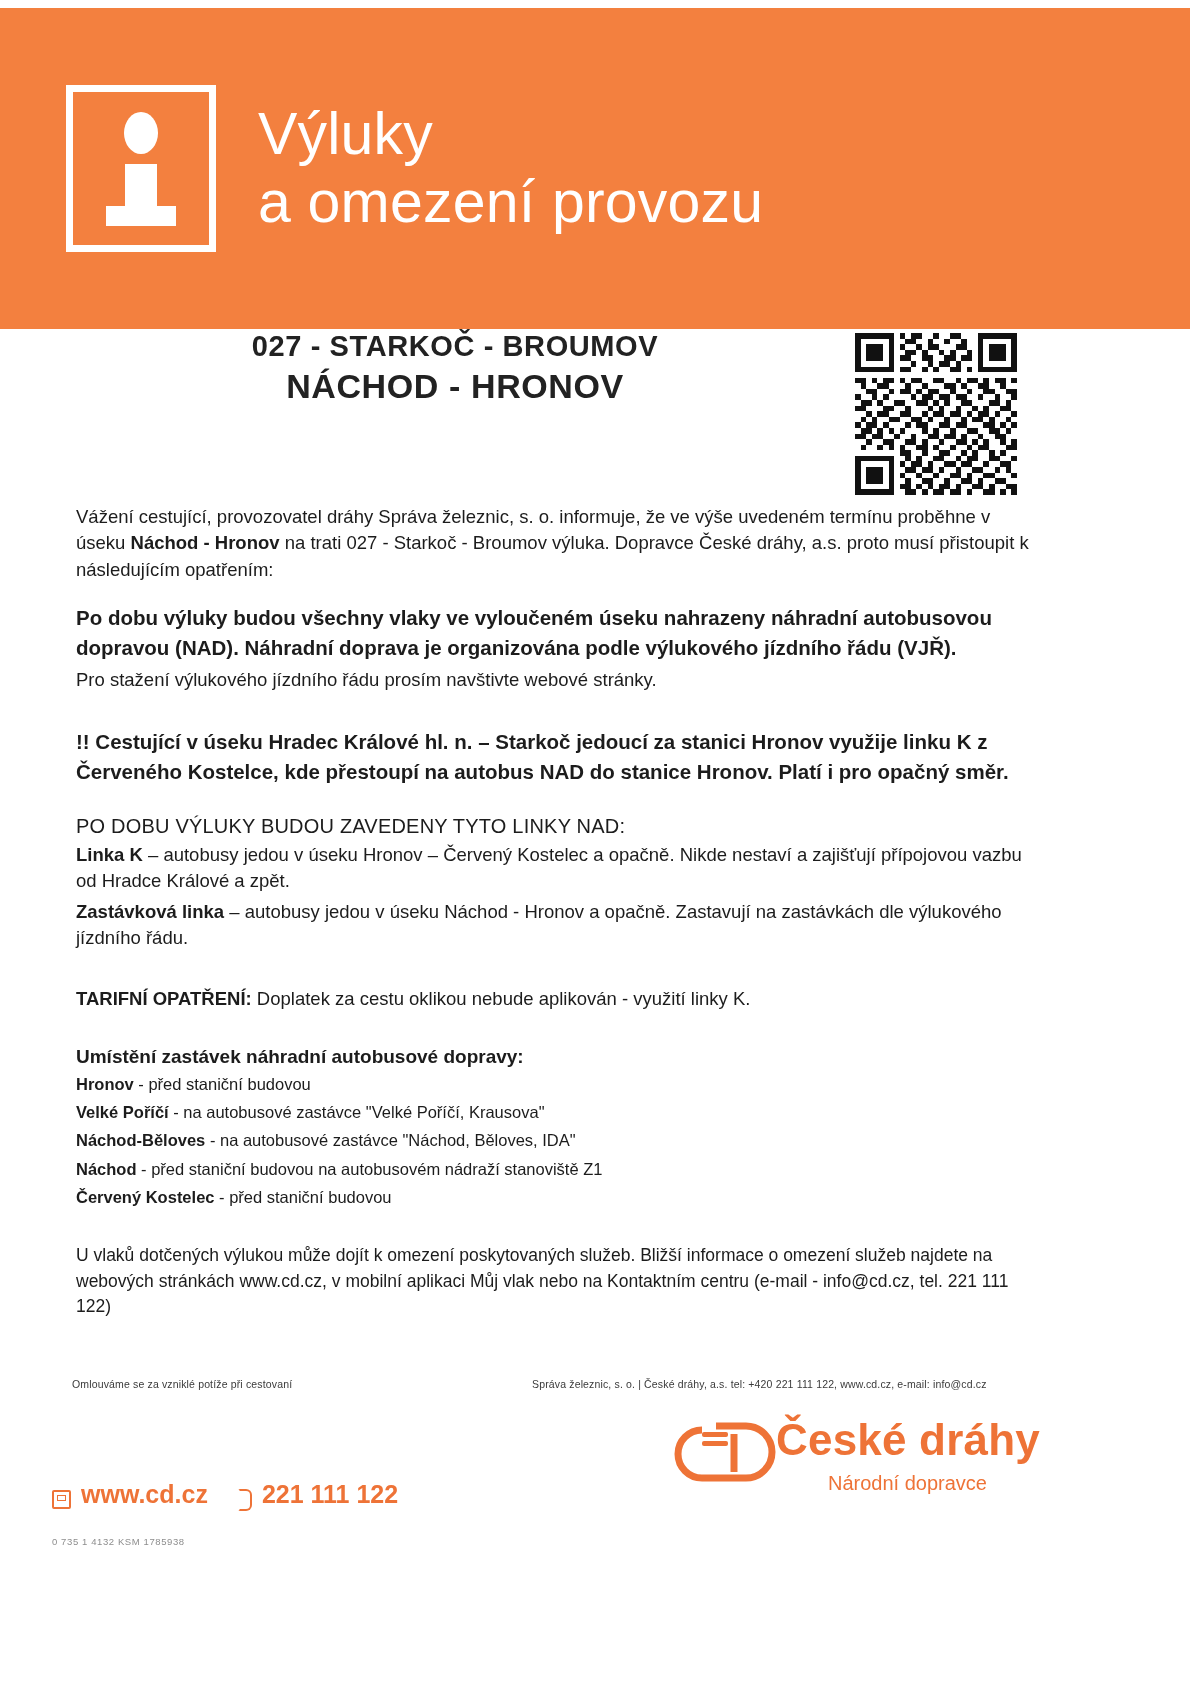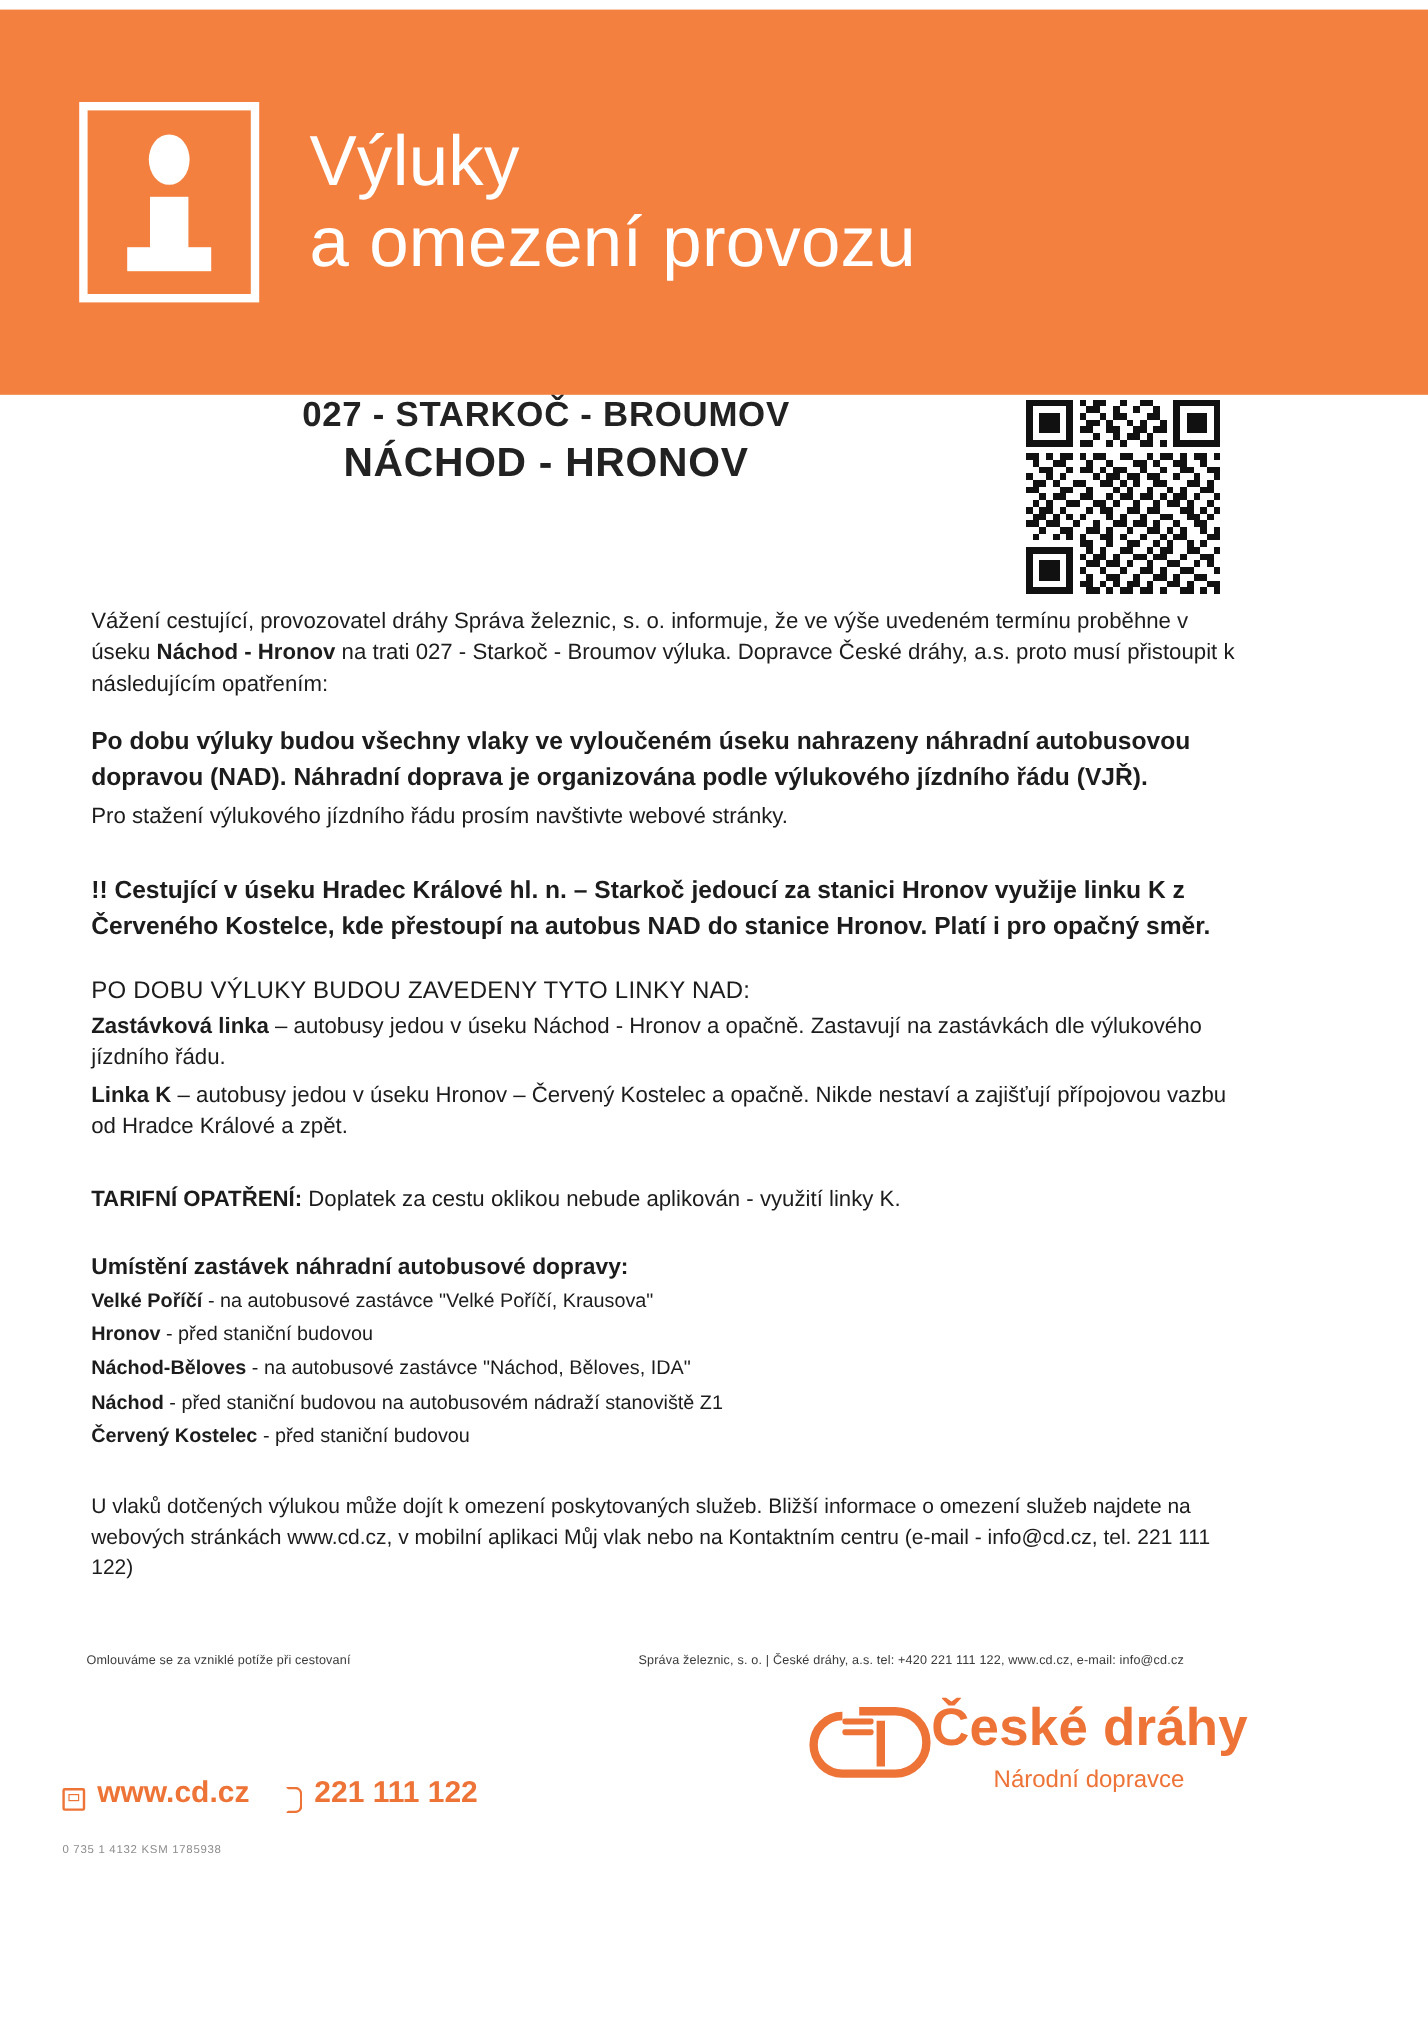--- a/index.html
+++ b/index.html
@@ -516,34 +516,34 @@
   <p class="note-line">Pro stažení výlukového jízdního řádu prosím navštivte webové stránky.</p>
 
   <div class="gap-lg"></div>
 
   <p class="bold-block">!! Cestující v úseku Hradec Králové hl. n. – Starkoč jedoucí za stanici Hronov využije linku K z Červeného Kostelce, kde přestoupí na autobus NAD do stanice Hronov. Platí i pro opačný směr.</p>
 
   <div class="gap-md"></div>
 
   <p class="caps-head">PO DOBU VÝLUKY BUDOU ZAVEDENY TYTO LINKY NAD:</p>
 
+  <p class="line"><b>Linka K</b><span> – </span><span>autobusy jedou v úseku Hronov – Červený Kostelec a opačně. Nikde nestaví a zajišťují přípojovou vazbu od Hradce Králové a zpět.</span></p>
+
   <p class="line"><b>Zastávková linka</b><span> – </span><span>autobusy jedou v úseku Náchod - Hronov a opačně. Zastavují na zastávkách dle výlukového jízdního řádu.</span></p>
 
-  <p class="line"><b>Linka K</b><span> – </span><span>autobusy jedou v úseku Hronov – Červený Kostelec a opačně. Nikde nestaví a zajišťují přípojovou vazbu od Hradce Králové a zpět.</span></p>
-
   <div class="gap-lg"></div>
 
   <p class="line"><b>TARIFNÍ OPATŘENÍ:</b><span> Doplatek za cestu oklikou nebude aplikován - využití linky K.</span></p>
 
   <div class="gap-lg"></div>
 
   <p class="stops-head">Umístění zastávek náhradní autobusové dopravy:</p>
 
+  <p class="stop-line"><b>Hronov</b><span> - před staniční budovou</span></p>
   <p class="stop-line"><b>Velké Poříčí</b><span> - na autobusové zastávce "Velké Poříčí, Krausova"</span></p>
-  <p class="stop-line"><b>Hronov</b><span> - před staniční budovou</span></p>
   <p class="stop-line"><b>Náchod-Běloves</b><span> - na autobusové zastávce "Náchod, Běloves, IDA"</span></p>
   <p class="stop-line"><b>Náchod</b><span> - před staniční budovou na autobusovém nádraží stanoviště Z1</span></p>
   <p class="stop-line"><b>Červený Kostelec</b><span> - před staniční budovou</span></p>
 
   <div class="gap-lg"></div>
 
   <p class="tail">U vlaků dotčených výlukou může dojít k omezení poskytovaných služeb. Bližší informace o omezení služeb najdete na webových stránkách www.cd.cz, v mobilní aplikaci Můj vlak nebo na Kontaktním centru (e-mail - info@cd.cz, tel. 221 111 122)</p>
 </div>
 
 <div class="smallprint-row">

